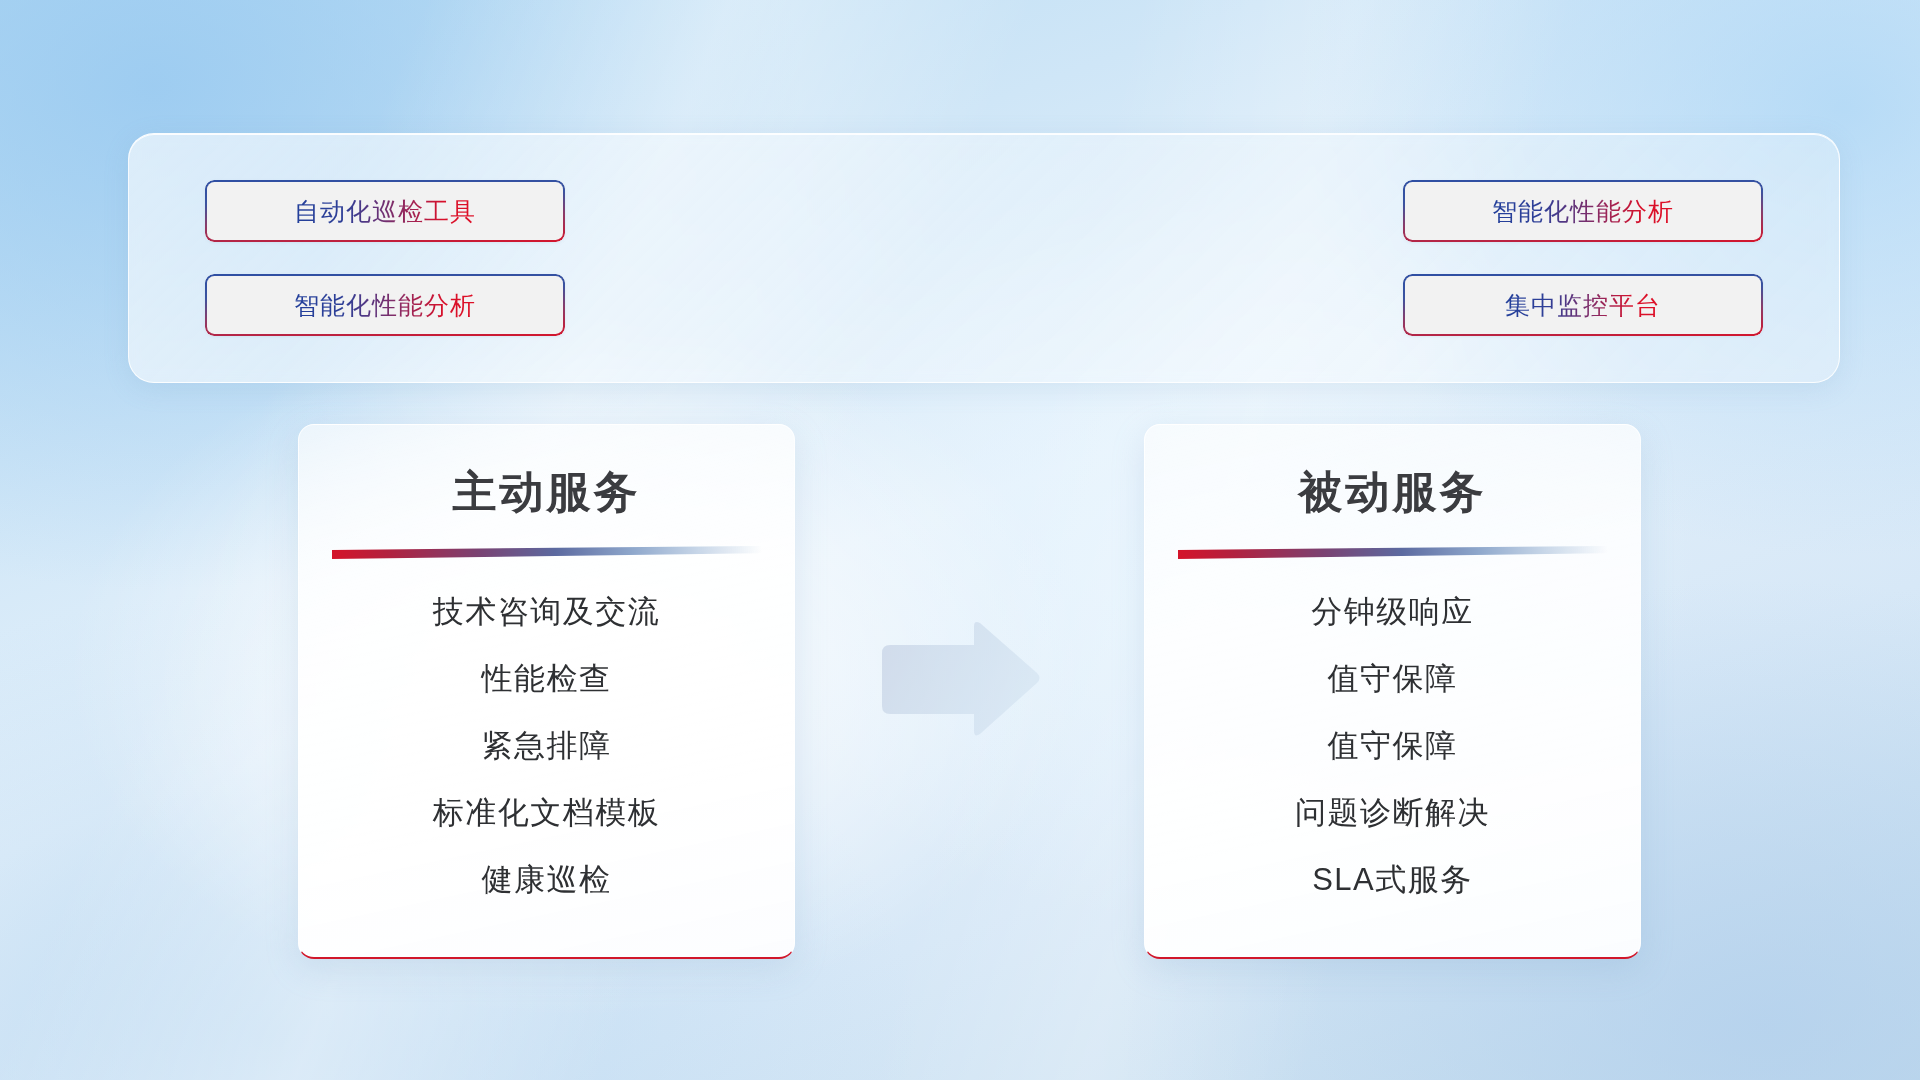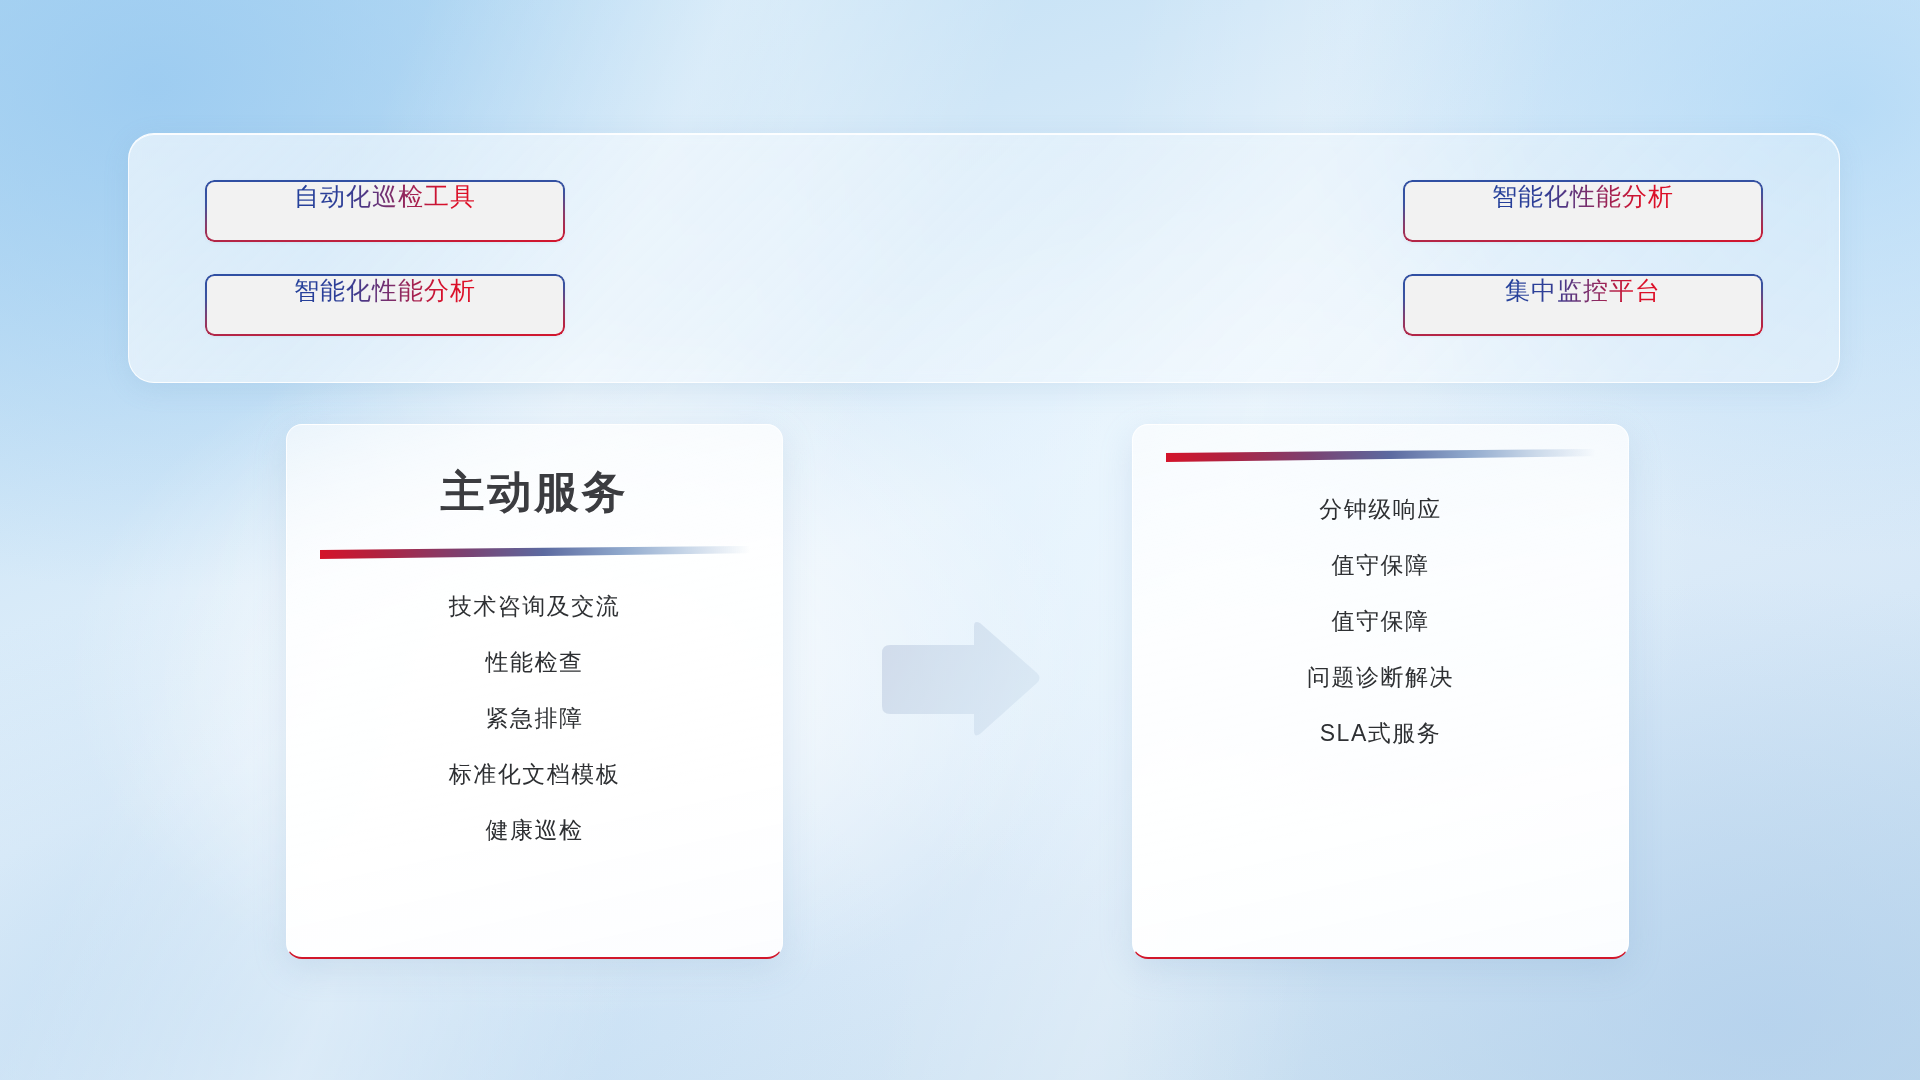--- a/index.html
+++ b/index.html
@@ -48,21 +48,21 @@
     padding:0 76px;
     gap:32px;
   }
   .tag-row{ display:flex; justify-content:space-between; }
 
   .tag-btn{
     position:relative;
     width:360px; height:62px;
     border-radius:9px;
     background:#f2f2f2;
-    display:flex; align-items:flex-start; justify-content:center;
+    display:flex; align-items:center; justify-content:center;
     box-shadow:0 1px 3px rgba(120,150,180,0.12);
     cursor:pointer;
   }
   
   .tag-btn::before{
     content:"";
     position:absolute; inset:0;
     border-radius:9px;
     padding:1.7px;
     background:linear-gradient(178deg,#2f4fa3 0%, #3a53a0 32%, #8c3a67 62%, #d4152c 100%);
@@ -91,20 +91,21 @@
     border-radius:16px;
     background:linear-gradient(168deg, rgba(255,255,255,0.60) 0%, rgba(255,255,255,0.88) 34%, rgba(255,255,255,0.97) 70%, rgba(252,253,255,0.99) 100%);
     border-top:1px solid rgba(255,255,255,0.9);
     border-left:1px solid rgba(255,255,255,0.8);
     border-right:1px solid rgba(255,255,255,0.8);
     border-bottom:2.4px solid #d1172b;
     box-shadow:0 10px 34px rgba(120,160,200,0.20);
     display:flex; flex-direction:column;
     align-items:center;
     overflow:hidden;
+    margin-left:12px;
   }
   .card-left { left:286px; }
   .card-right{ left:1132px; }
 
   .card-title{
     margin-top:38px;
     font-size:44px;
     font-weight:bold;
     color:#3b3c40;
     letter-spacing:3px;
@@ -125,21 +126,21 @@
   }
 
   .card-list{
     margin-top:32px;
     width:100%;
     display:flex; flex-direction:column;
     align-items:center;
     gap:25px;
   }
   .card-item{
-    font-size:23px;
+    font-size:31px;
     color:#2e3033;
     letter-spacing:1.5px;
     white-space:nowrap;
   }
 
   
   .arrow{
     position:absolute;
     left:874px; top:620px;
     width:168px; height:120px;
@@ -192,20 +193,21 @@
       <linearGradient id="arrowGrad" x1="0" y1="0" x2="1" y2="0.35">
         <stop offset="0%" stop-color="#b9c6dd"></stop>
         <stop offset="45%" stop-color="#c3d3e6"></stop>
         <stop offset="100%" stop-color="#cfe0ef"></stop>
       </linearGradient>
     </defs>
     <path d="M8 33 Q8 25 16 25 L100 25 L100 6 Q100 0 106 3 L163 53 Q168 58 163 63 L106 114 Q100 118 100 111 L100 94 L16 94 Q8 94 8 86 Z" fill="url(#arrowGrad)"></path>
   </svg>
 
   <div class="card card-right">
+    <div class="card-title">被动服务</div>
     <div class="card-divider">
         <i></i>
       </div>
     <div class="card-list">
       <div class="card-item">分钟级响应</div>
       <div class="card-item">值守保障</div>
       <div class="card-item">值守保障</div>
       <div class="card-item">问题诊断解决</div>
       <div class="card-item">SLA式服务</div>
     </div>

